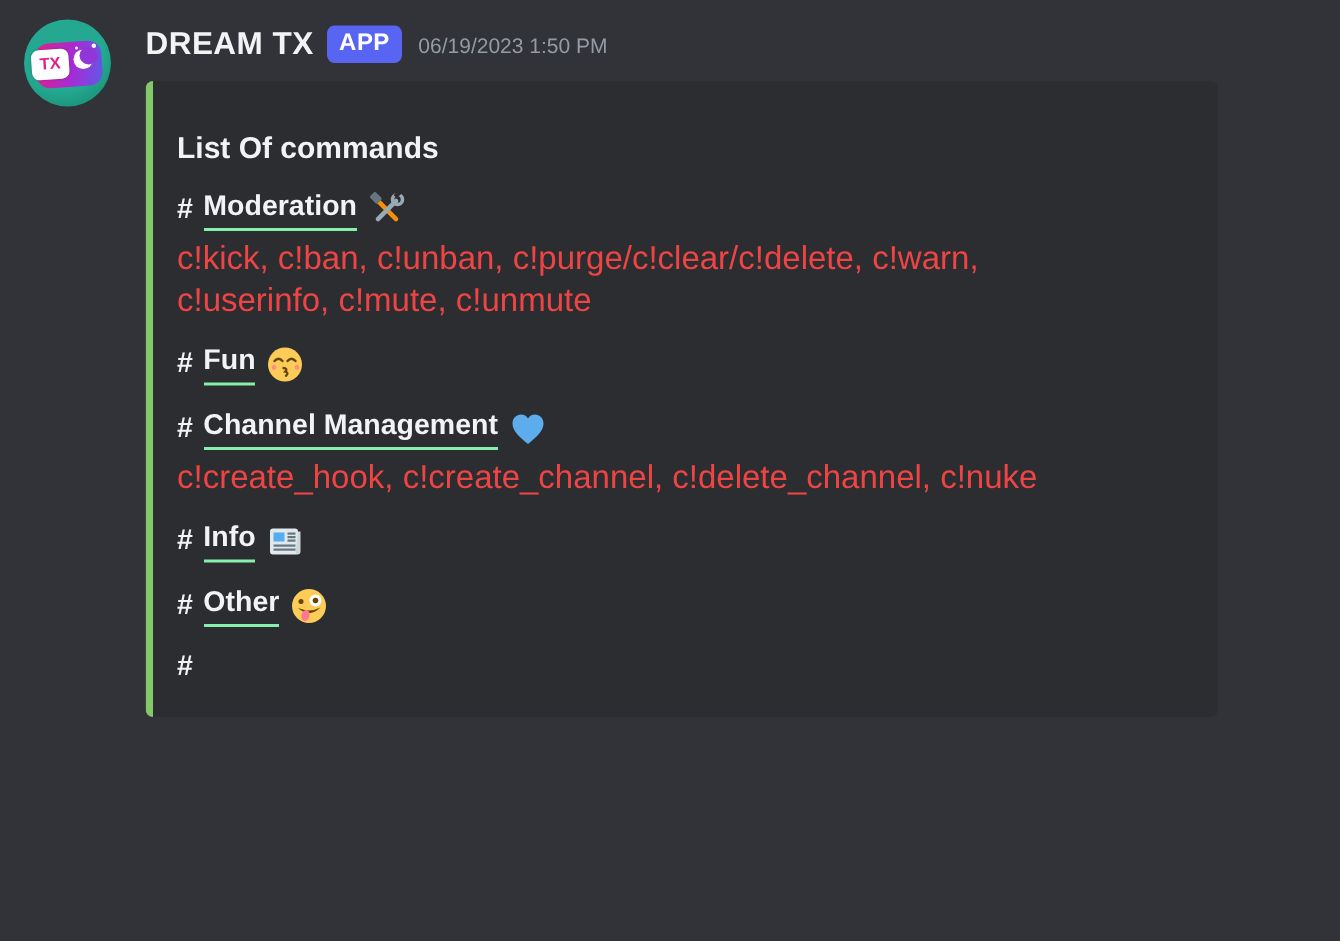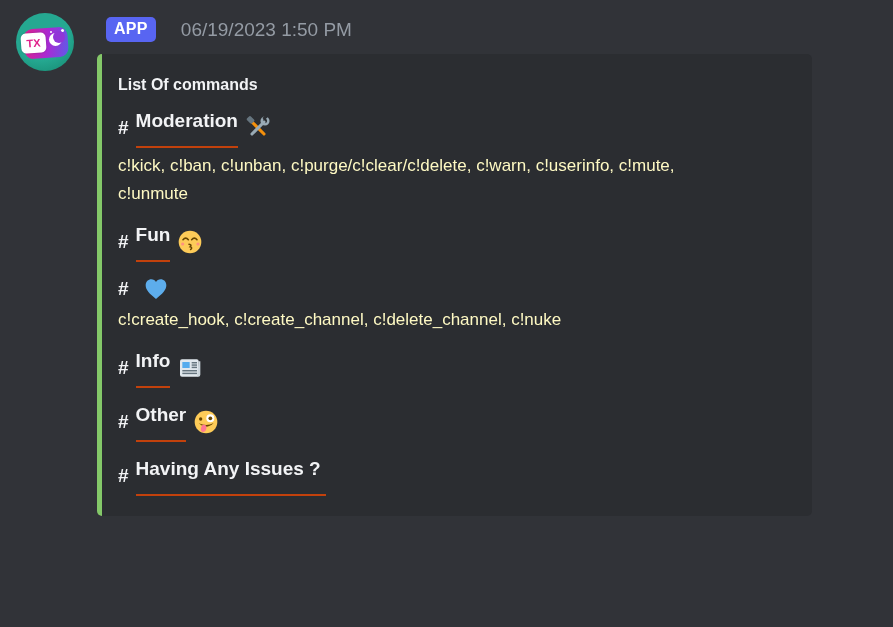--- a/index.html
+++ b/index.html
@@ -23,49 +23,50 @@
                     border-radius:50%; background:#9136d8; }
   .av-star1,.av-star2 { position:absolute; background:#fff; border-radius:50%; }
   .av-star1 { width:3px; height:3px; right:10px; top:16px; }
   .av-star2 { width:2px; height:2px; right:22px; top:18px; }
   
   .content { margin-left:23px; }
   .header { display:flex; align-items:center; height:33px; }
   .username { color:#f2f3f5; font-size:21px; font-weight:600; letter-spacing:.3px; cursor:pointer; }
   .badge { background:#5865f2; color:#fff; font-size:16px; font-weight:700;
            border-radius:5px; padding:3px 8px 4px; margin-left:9px; letter-spacing:.3px; }
-  .timestamp { color:#949ba4; font-size:19px; margin-left:25px; }
+  .timestamp { color:#949ba4; font-size:14px; margin-left:11px; }
   
   .embed { margin-top:8px; width:715px; background:#2b2d31; border-left:5px solid #84c869;
            border-radius:5px; padding:18px 16px 20px 16px; }
-  .embed-title { color:#f2f3f5; font-size:16px; font-weight:700; margin-top:4px; }
+  .embed-title { color:#f2f3f5; font-size:20px; font-weight:700; margin-top:16px; }
   .field { margin-top:14px; }
   .fname-row { display:flex; align-items:center; color:#f2f3f5;
                font-size:19px; font-weight:700; line-height:26px; }
   .hash { margin-right:7px; }
-  .fname { white-space:pre; border-bottom:2px solid #c2410c; padding-bottom:12px; }
-  .fvalue { color:#fef9c3; font-size:17px; line-height:28px; max-width:604px; margin-top:4px; }
+  .fname { white-space:pre; border-bottom:2px solid #86efac; padding-bottom:1px; }
+  .fvalue { color:#ef4444; font-size:22px; line-height:28px; max-width:604px; margin-top:4px; }
   .emoji { width:24px; height:24px; margin-left:8px; flex:0 0 24px; }
 </style>
 </head>
 <body>
 
 <div class="message">
 
   <div class="avatar">
     <div class="av-card"></div>
     <div class="av-star1"></div>
     <div class="av-star2"></div>
     <div class="av-moon"></div>
     <div class="av-tx">TX</div>
   </div>
 
   <div class="content">
 
     <div class="header">
+      <span class="username">DREAM TX</span>
       <span class="badge">APP</span>
       <span class="timestamp">06/19/2023 1:50 PM</span>
     </div>
 
     <div class="embed">
       <div class="embed-title">List Of commands</div>
 
       <div class="field">
         <div class="fname-row">
           <span class="hash">#</span>
@@ -92,20 +93,21 @@
             <path d="M16.5 21.5 q4.8 .8 1.8 3.6 q4 1 .6 4.2" fill="none" stroke="#664500" stroke-width="2.3" stroke-linecap="round"></path>
             <circle cx="7" cy="21" r="2.4" fill="#ff7892" opacity=".7"></circle>
             <circle cx="30" cy="21" r="2.4" fill="#ff7892" opacity=".7"></circle>
           </svg>
         </div>
       </div>
 
       <div class="field">
         <div class="fname-row">
           <span class="hash">#</span>
+            <span class="fname">Channel Management</span>
           <svg class="emoji" viewBox="0 0 36 36">
             <path fill="#5dadec" d="M18 33 C8.5 25.5 2.5 19.5 2.5 12.5 C2.5 7 6.5 3.5 11 3.5 C14 3.5 16.6 5 18 7.4 C19.4 5 22 3.5 25 3.5 C29.5 3.5 33.5 7 33.5 12.5 C33.5 19.5 27.5 25.5 18 33z"></path>
           </svg>
         </div>
         <div class="fvalue">c!create_hook, c!create_channel, c!delete_channel, c!nuke</div>
       </div>
 
       <div class="field">
         <div class="fname-row">
           <span class="hash">#</span>
@@ -134,19 +136,18 @@
             <circle cx="10" cy="13.5" r="2.5" fill="#664500"></circle>
             <path d="M7 20 Q18 30.5 29.5 19.5 Q19 25 7 20z" fill="#664500"></path>
             <ellipse cx="14.5" cy="27.5" rx="4" ry="5.6" transform="rotate(14 14.5 27.5)" fill="#ff7892"></ellipse>
           </svg>
         </div>
       </div>
 
       <div class="field">
         <div class="fname-row">
           <span class="hash">#</span>
-            <span class="fname">Having Any Issues ? </span>
         </div>
       </div>
 
     </div>
   </div>
 </div>
 
 </body></html>

